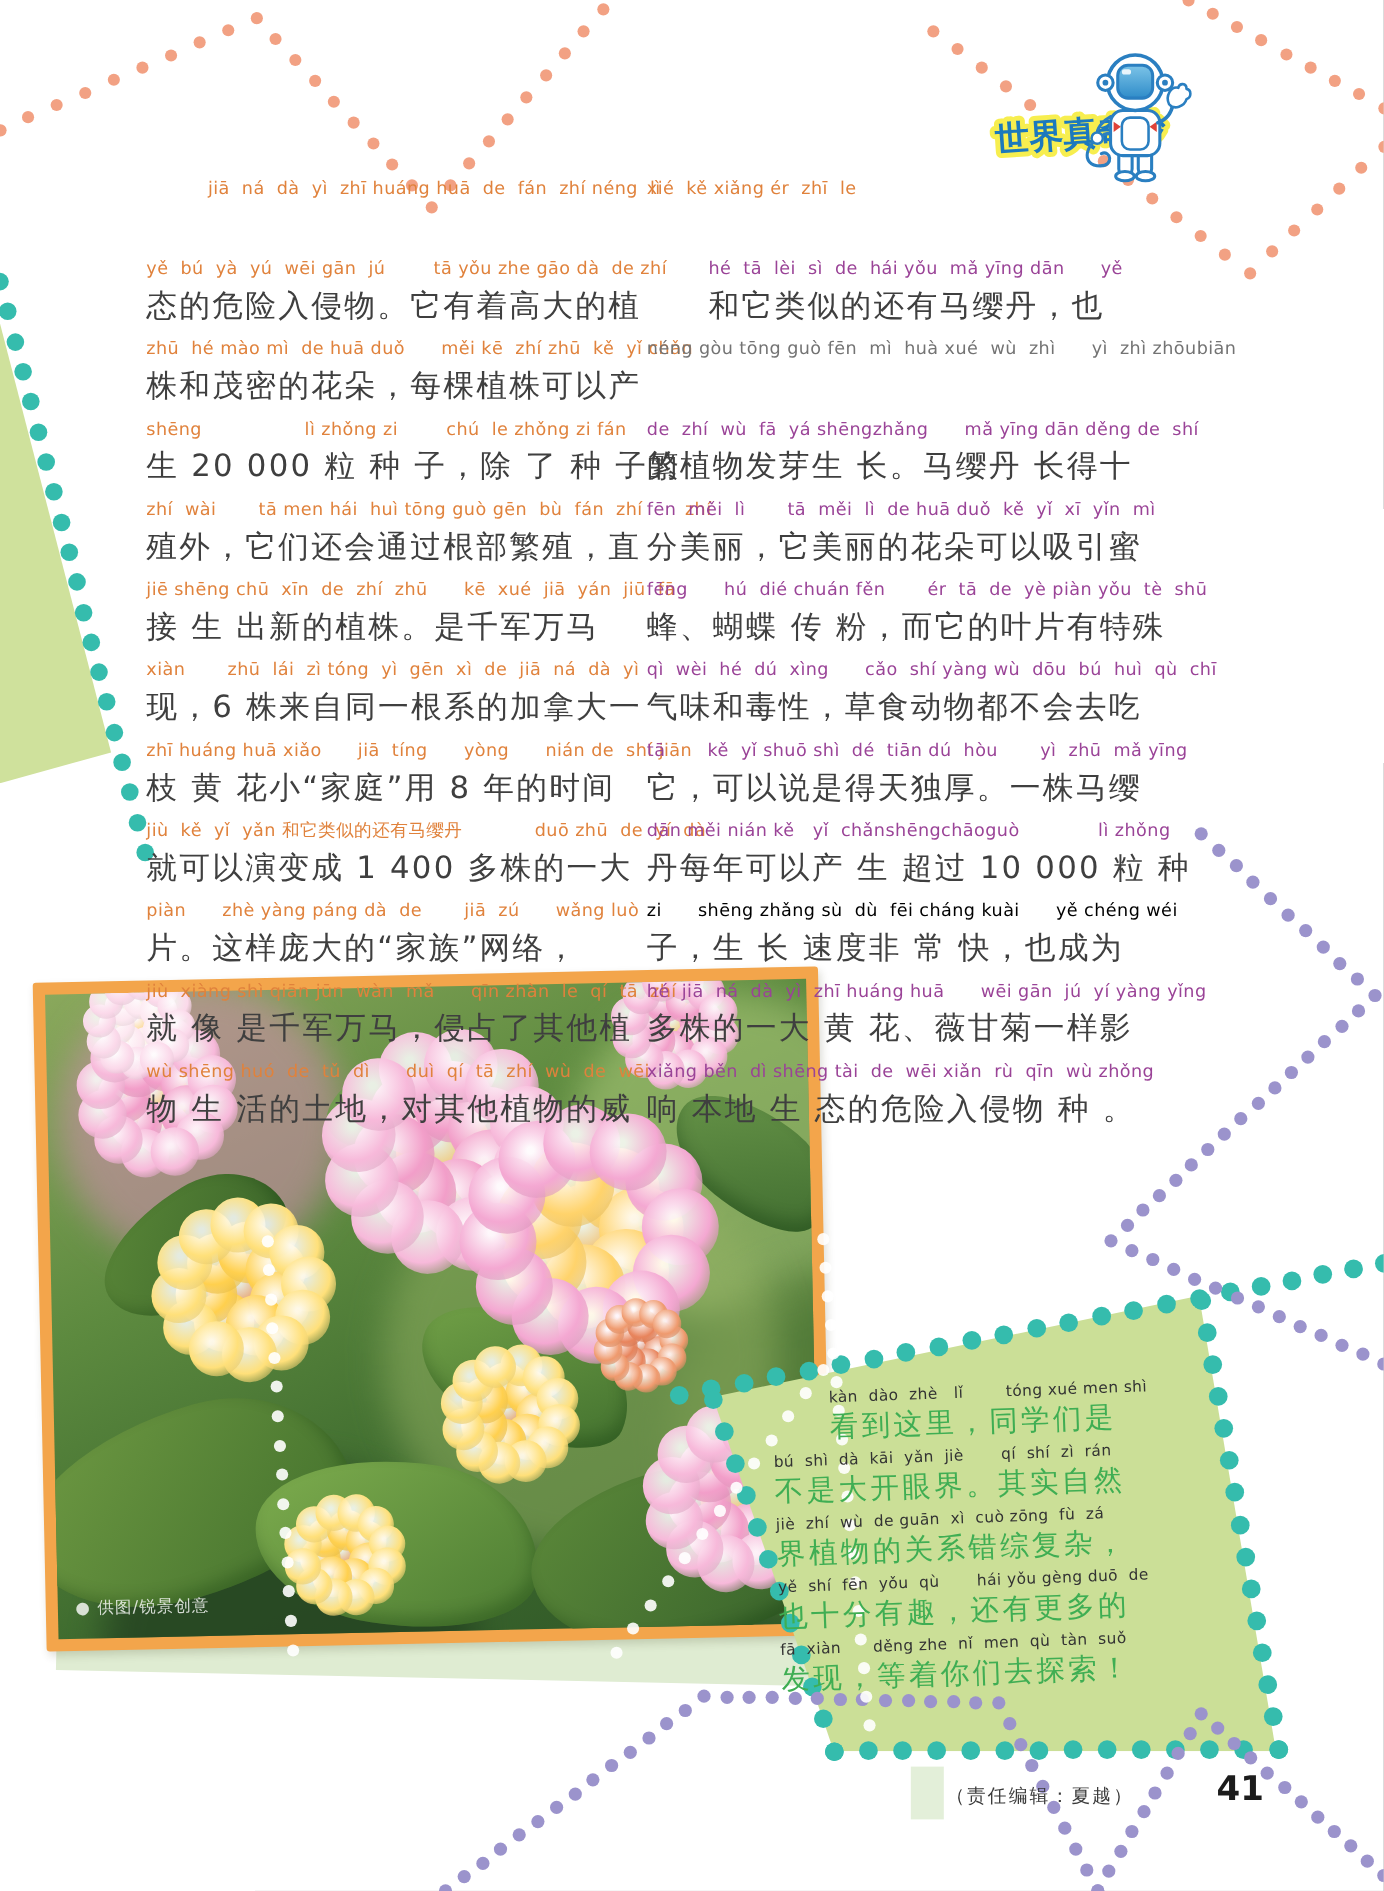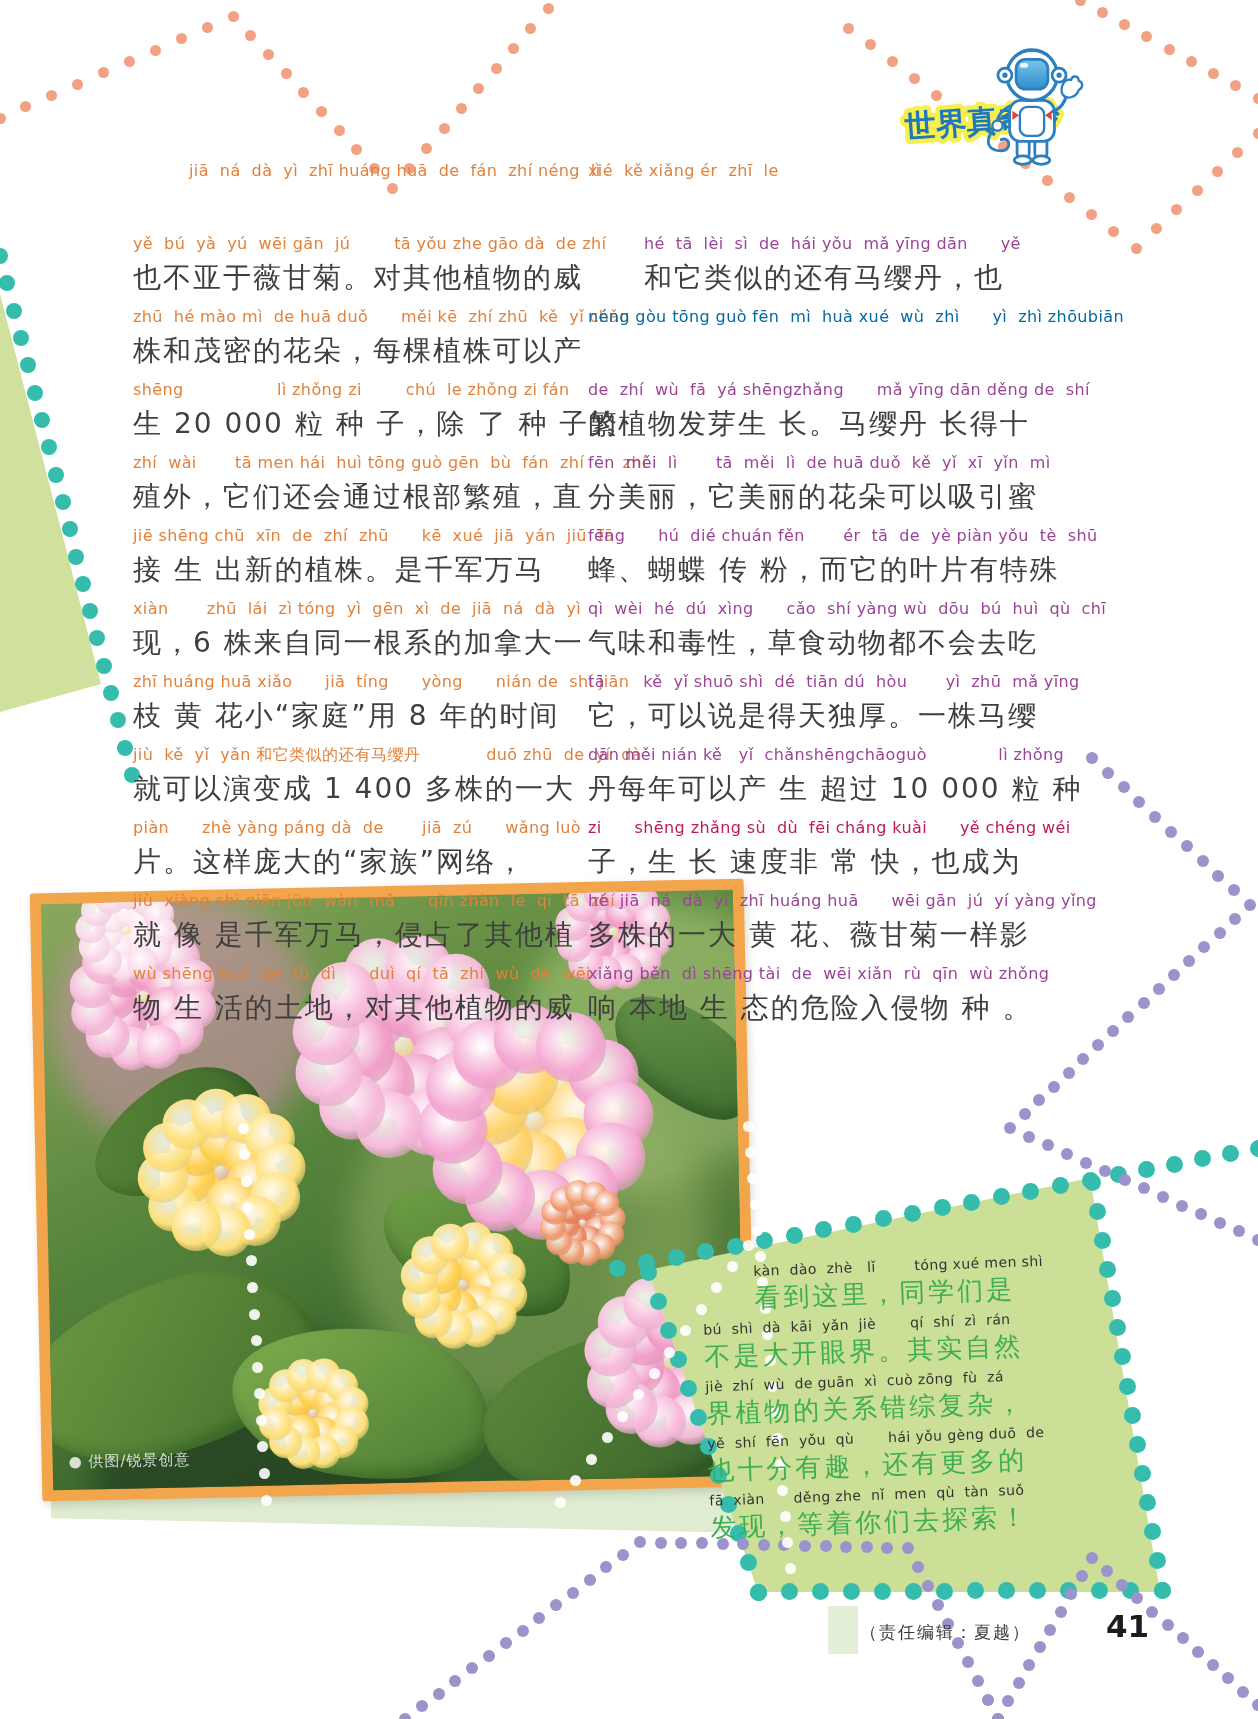--- a/index.html
+++ b/index.html
@@ -300,21 +300,21 @@
   </div>
 
   <div id="callout-box" style="background: rgb(203, 223, 151);"></div>
 
   <div id="left-col" class="col">
       <div class="row indent">
         <div class="py" style="color: rgb(224, 130, 60);">jiā  ná  dà  yì  zhī huáng huā  de  fán  zhí néng  lì</div>
       </div>
       <div class="row">
         <div class="py" style="color: rgb(224, 130, 60);">yě  bú  yà  yú  wēi gān  jú        tā yǒu zhe gāo dà  de zhí</div>
-        <div class="zh">也不亚于薇甘菊。对其他植物的威</div>
+        <div class="zh">态的危险入侵物。它有着高大的植</div>
       </div>
       <div class="row">
         <div class="py" style="color: rgb(224, 130, 60);">zhū  hé mào mì  de huā duǒ      měi kē  zhí zhū  kě  yǐ chǎn</div>
         <div class="zh">株和茂密的花朵，每棵植株可以产</div>
       </div>
       <div class="row">
         <div class="py" style="color: rgb(224, 130, 60);">shēng                 lì zhǒng zi        chú  le zhǒng zi fán</div>
         <div class="zh">生 20 000 粒 种 子，除 了 种 子繁</div>
       </div>
       <div class="row">
@@ -352,21 +352,21 @@
     </div>
   <div id="right-col" class="col">
       <div class="row">
         <div class="py" style="color: rgb(224, 130, 60);">xié  kě xiǎng ér  zhī  le</div>
       </div>
       <div class="row indent">
         <div class="py" style="color: rgb(154, 67, 151);">hé  tā  lèi  sì  de  hái yǒu  mǎ yīng dān      yě</div>
         <div class="zh">和它类似的还有马缨丹，也</div>
       </div>
       <div class="row">
-        <div class="py" style="color: #0369a1;">néng gòu tōng guò fēn  mì  huà xué  wù  zhì      yì  zhì zhōubiān</div>
+        <div class="py" style="color: #737373;">néng gòu tōng guò fēn  mì  huà xué  wù  zhì      yì  zhì zhōubiān</div>
       </div>
       <div class="row">
         <div class="py" style="color: rgb(154, 67, 151);">de  zhí  wù  fā  yá shēngzhǎng      mǎ yīng dān děng de  shí</div>
         <div class="zh">的植物发芽生 长。马缨丹 长得十</div>
       </div>
       <div class="row">
         <div class="py" style="color: rgb(154, 67, 151);">fēn  měi  lì       tā  měi  lì  de huā duǒ  kě  yǐ  xī  yǐn  mì</div>
         <div class="zh">分美丽，它美丽的花朵可以吸引蜜</div>
       </div>
       <div class="row">
@@ -379,21 +379,21 @@
       </div>
       <div class="row">
         <div class="py" style="color: rgb(154, 67, 151);">tā       kě  yǐ shuō shì  dé  tiān dú  hòu       yì  zhū  mǎ yīng</div>
         <div class="zh">它，可以说是得天独厚。一株马缨</div>
       </div>
       <div class="row">
         <div class="py" style="color: rgb(154, 67, 151);">dān měi nián kě   yǐ  chǎnshēngchāoguò             lì zhǒng</div>
         <div class="zh">丹每年可以产 生 超过 10 000 粒 种</div>
       </div>
       <div class="row">
-        <div class="py" style="color: #be185d;">zi      shēng zhǎng sù  dù  fēi cháng kuài      yě chéng wéi</div>
+        <div class="py" style="color: #000000;">zi      shēng zhǎng sù  dù  fēi cháng kuài      yě chéng wéi</div>
         <div class="zh">子，生 长 速度非 常 快，也成为</div>
       </div>
       <div class="row">
         <div class="py" style="color: rgb(154, 67, 151);">hé  jiā  ná  dà  yì  zhī huáng huā      wēi gān  jú  yí yàng yǐng</div>
         <div class="zh">多株的一大 黄 花、薇甘菊一样影</div>
       </div>
       <div class="row">
         <div class="py" style="color: rgb(154, 67, 151);">xiǎng běn  dì shēng tài  de  wēi xiǎn  rù  qīn  wù zhǒng</div>
         <div class="zh">响 本地 生 态的危险入侵物 种 。</div>
       </div>

